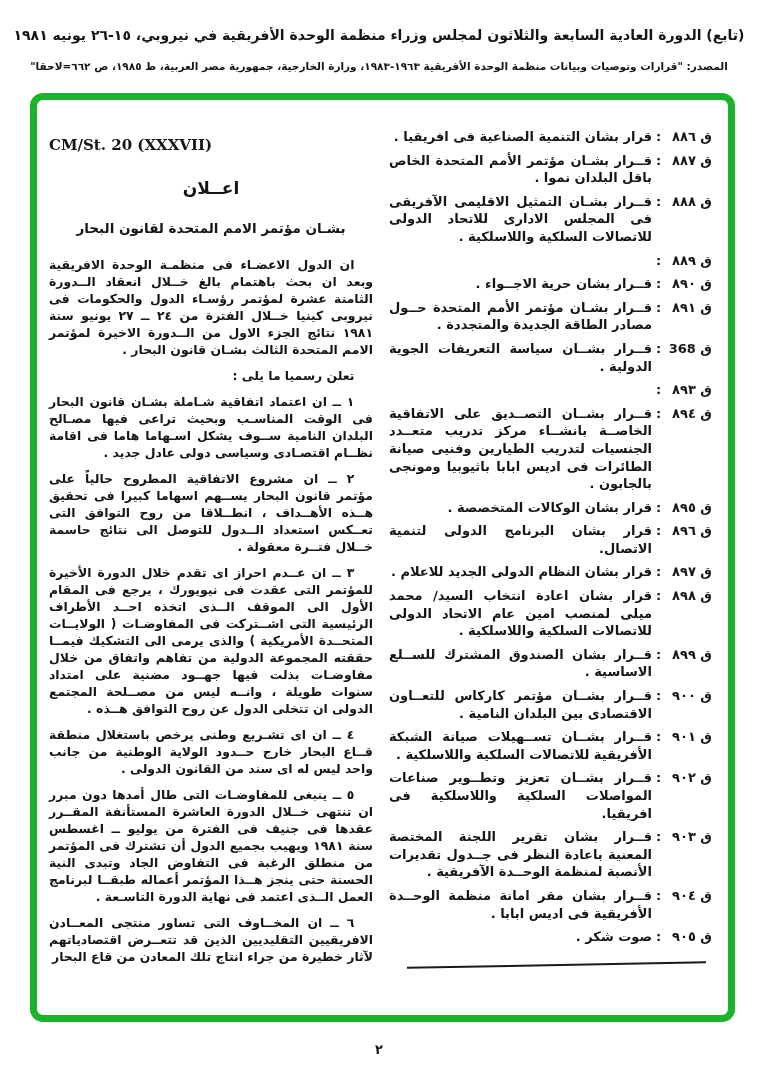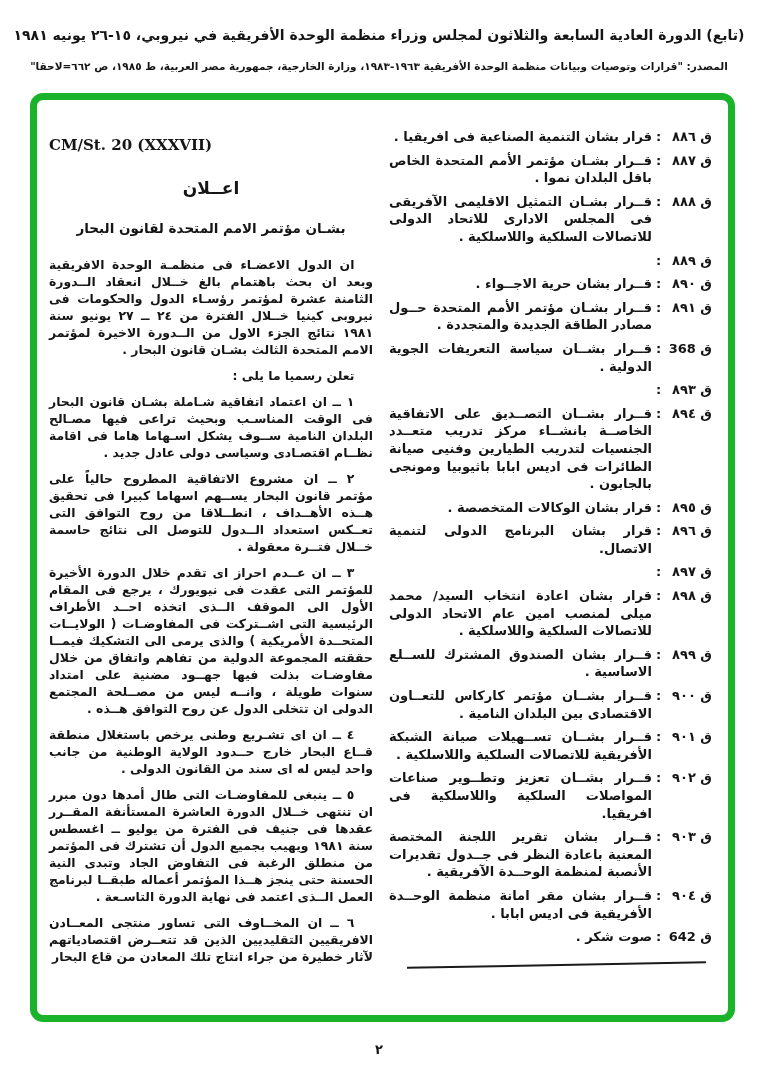--- a/index.html
+++ b/index.html
@@ -149,20 +149,21 @@
 
         <div class="res-item">
           <span class="res-num">ق ٨٩٦</span>
           <span class="res-colon">:</span>
           <span class="res-text">قرار بشان البرنامج الدولى لتنمية الاتصال.</span>
         </div>
 
         <div class="res-item">
           <span class="res-num">ق ٨٩٧</span>
           <span class="res-colon">:</span>
+          <span class="res-text">قرار بشان النظام الدولى الجديد للاعلام .</span>
         </div>
 
         <div class="res-item">
           <span class="res-num">ق ٨٩٨</span>
           <span class="res-colon">:</span>
           <span class="res-text">قرار بشان اعادة انتخاب السيد/ محمد ميلى لمنصب امين عام الاتحاد الدولى للاتصالات السلكية واللاسلكية .</span>
         </div>
 
         <div class="res-item">
           <span class="res-num">ق ٨٩٩</span>
@@ -194,21 +195,21 @@
           <span class="res-text">قــرار بشان تقرير اللجنة المختصة المعنية باعادة النظر فى جــدول تقديرات الأنصبة لمنظمة الوحــدة الآفريقية .</span>
         </div>
 
         <div class="res-item">
           <span class="res-num">ق ٩٠٤</span>
           <span class="res-colon">:</span>
           <span class="res-text">قــرار بشان مقر امانة منظمة الوحــدة الأفريقية فى اديس ابابا .</span>
         </div>
 
         <div class="res-item">
-          <span class="res-num">ق 642</span>
+          <span class="res-num">ق ٩٠٥</span>
           <span class="res-colon">:</span>
           <span class="res-text">صوت شكر .</span>
         </div>
       </div>
     <div class="res-rule"></div>
   </div>
 
   <div class="col-decl">
     <div class="doc-ref">CM/St. 20 (XXXVII)</div>
     <div class="doc-title">اعــلان</div>

